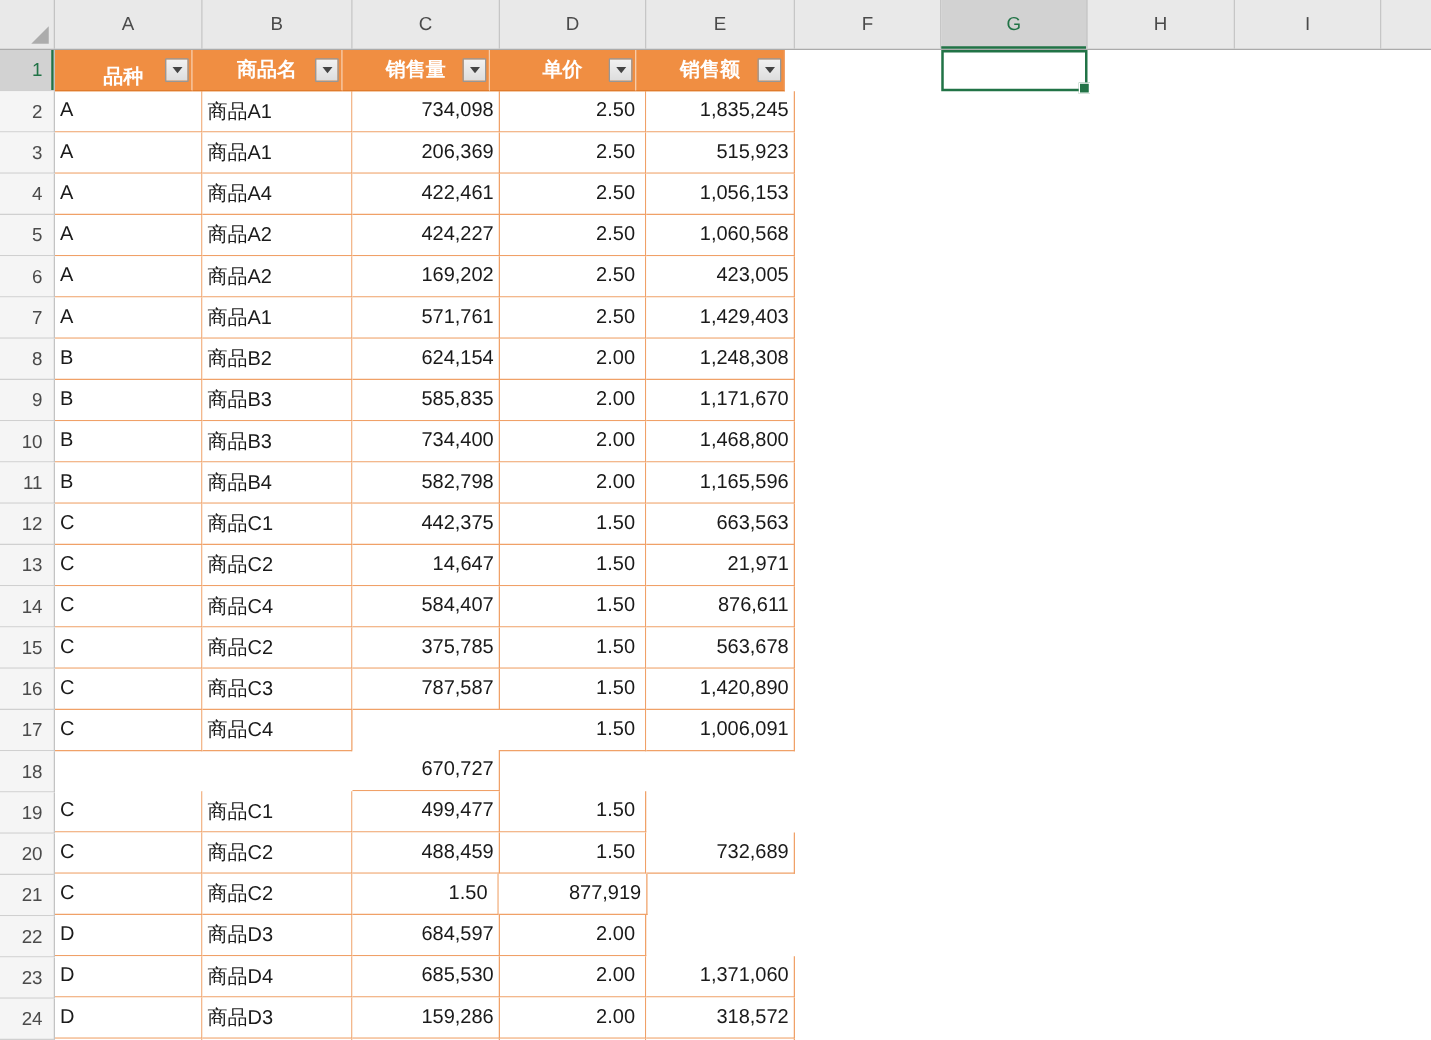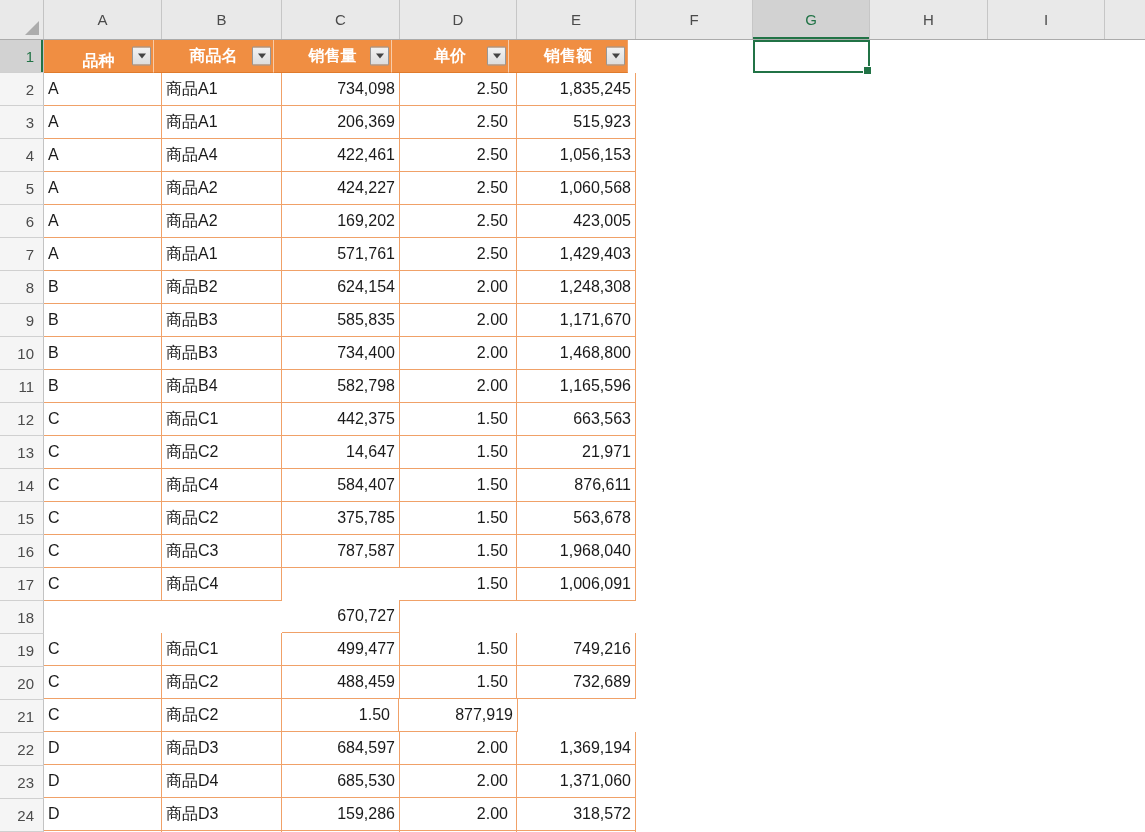--- a/index.html
+++ b/index.html
@@ -267,55 +267,53 @@
         <div class="td al" style="width: 120px;">商品C2</div>
         <div class="td ar" style="width: 118px;">375,785</div>
         <div class="td ar pr8" style="width: 117px;">1.50</div>
         <div class="td ar" style="width: 119px;">563,678</div>
       </div>
       <div class="trow">
         <div class="td al" style="width: 118px;">C</div>
         <div class="td al" style="width: 120px;">商品C3</div>
         <div class="td ar" style="width: 118px;">787,587</div>
         <div class="td ar pr8" style="width: 117px;">1.50</div>
-        <div class="td ar" style="width: 119px;">1,968,040</div>
+        <div class="td ar" style="width: 119px;">1,420,890</div>
       </div>
       <div class="trow">
         <div class="td al" style="width: 118px;">C</div>
         <div class="td al" style="width: 120px;">商品C4</div>
         <div class="td ar" style="width: 118px; margin-top: 32px;">670,727</div>
         <div class="td ar pr8" style="width: 117px;">1.50</div>
         <div class="td ar" style="width: 119px;">1,006,091</div>
       </div>
       <div class="trow">
         <div class="td al" style="width: 118px;">C</div>
         <div class="td al" style="width: 120px;">商品C1</div>
         <div class="td ar" style="width: 118px;">499,477</div>
         <div class="td ar pr8" style="width: 117px;">1.50</div>
-        <div class="td ar" style="width: 119px;">749,216</div>
       </div>
       <div class="trow">
         <div class="td al" style="width: 118px;">C</div>
         <div class="td al" style="width: 120px;">商品C2</div>
         <div class="td ar" style="width: 118px;">488,459</div>
         <div class="td ar pr8" style="width: 117px;">1.50</div>
         <div class="td ar" style="width: 119px;">732,689</div>
       </div>
       <div class="trow">
         <div class="td al" style="width: 118px;">C</div>
         <div class="td al" style="width: 120px;">商品C2</div>
         <div class="td ar pr8" style="width: 117px;">1.50</div>
         <div class="td ar" style="width: 119px;">877,919</div>
       </div>
       <div class="trow">
         <div class="td al" style="width: 118px;">D</div>
         <div class="td al" style="width: 120px;">商品D3</div>
         <div class="td ar" style="width: 118px;">684,597</div>
         <div class="td ar pr8" style="width: 117px;">2.00</div>
-        <div class="td ar" style="width: 119px;">1,369,194</div>
       </div>
       <div class="trow">
         <div class="td al" style="width: 118px;">D</div>
         <div class="td al" style="width: 120px;">商品D4</div>
         <div class="td ar" style="width: 118px;">685,530</div>
         <div class="td ar pr8" style="width: 117px;">2.00</div>
         <div class="td ar" style="width: 119px;">1,371,060</div>
       </div>
       <div class="trow">
         <div class="td al" style="width: 118px;">D</div>

